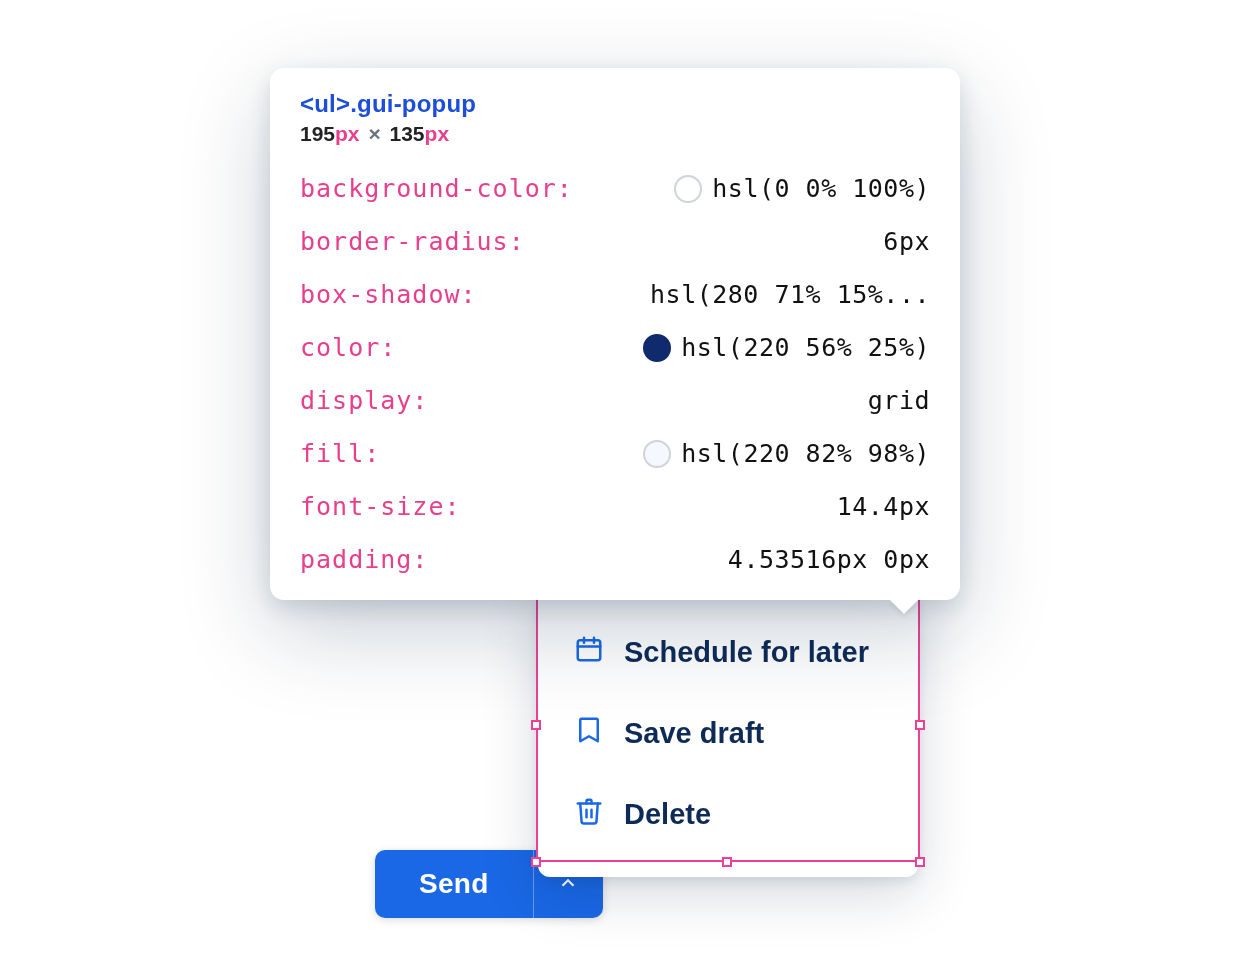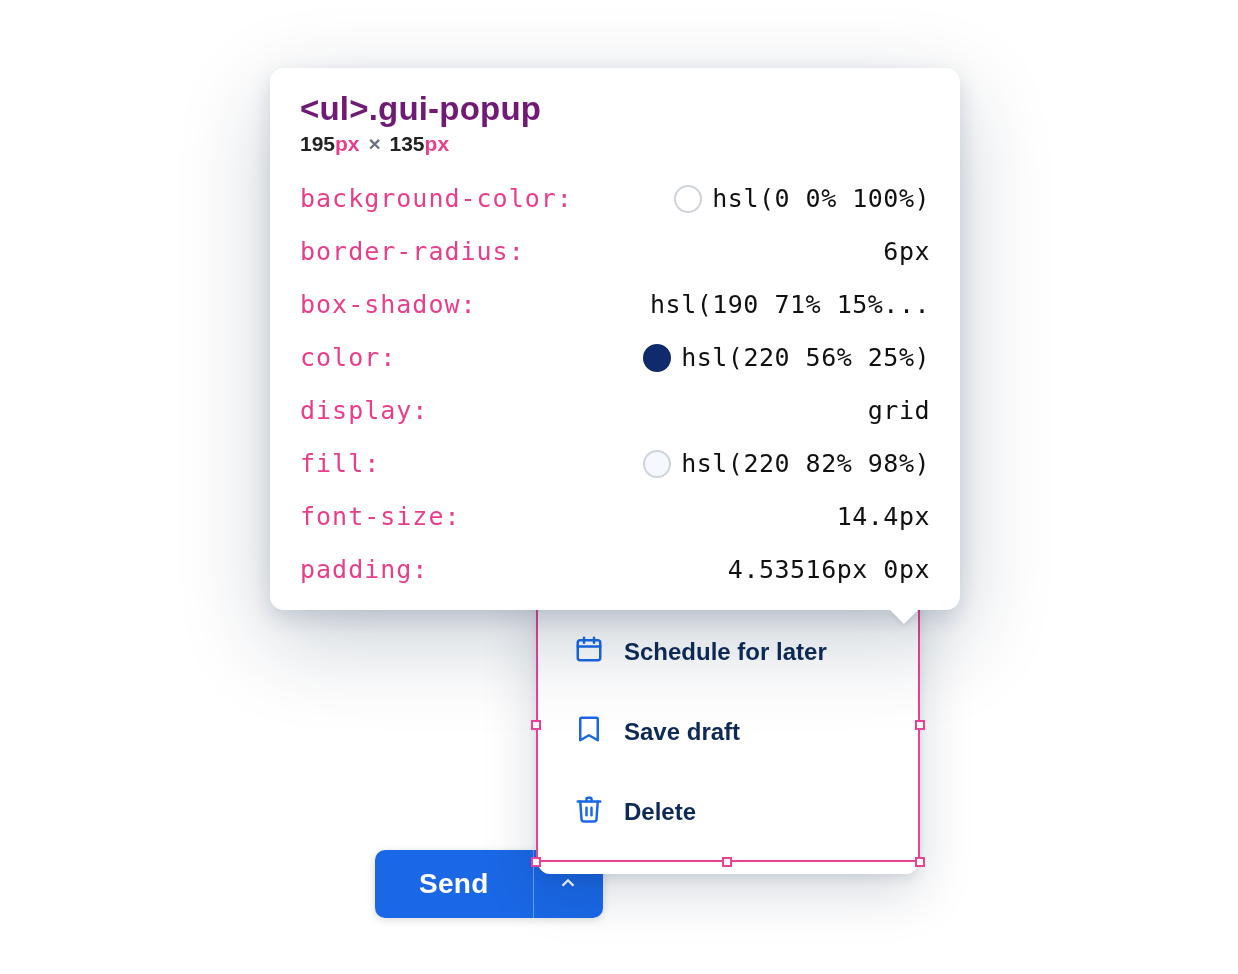--- a/index.html
+++ b/index.html
@@ -47,21 +47,21 @@
     
     .popup {
       position: absolute;
       left: 538px;
       top: 590px;
       width: 380px;
       background: #ffffff;
       border-radius: 12px;
       padding: 22px 0;
       box-shadow: 0 16px 55px rgba(11,35,68,0.18), 0 4px 12px rgba(11,35,68,0.10);
-      font-size: 24px;
+      font-size: 29px;
       color: #102b57;
     }
     
     .inspect-outline {
       position: absolute;
       left: 536px;
       top: 588px;
       width: 384px;
       height: 274px;
       border: 2px solid #ec4196;
@@ -102,23 +102,23 @@
       position: absolute;
       right: 42px;
       bottom: -14px;
       border-left: 14px solid transparent;
       border-right: 14px solid transparent;
       border-top: 14px solid #ffffff;
       filter: drop-shadow(0 3px 2px rgba(0,0,0,0.08));
     }
     .tt-title-row {
       font-family: -apple-system, BlinkMacSystemFont, "Segoe UI", Helvetica, Arial, sans-serif;
-      font-size: 33px;
+      font-size: 24px;
       font-weight: 800;
-      color: #701a75;
+      color: #1d4ed8;
       letter-spacing: 0.2px;
     }
     .tt-dims {
       font-family: -apple-system, BlinkMacSystemFont, "Segoe UI", Helvetica, Arial, sans-serif;
       font-size: 21px;
       font-weight: 600;
       color: #222222;
       margin-top: 4px;
     }
     .tt-dims .px { color: #e83e8c; font-weight: 600; text-align: right; }
@@ -236,21 +236,21 @@
       <span class="tt-prop">border-radius</span>
         <span class="tt-colon">:</span>
       <span class="tt-spacer"></span>
       <span class="tt-val">6px</span>
     </div>
 
     <div class="tt-row">
       <span class="tt-prop">box-shadow</span>
         <span class="tt-colon">:</span>
       <span class="tt-spacer"></span>
-      <span class="tt-val">hsl(190 71% 15%...</span>
+      <span class="tt-val">hsl(280 71% 15%...</span>
     </div>
 
     <div class="tt-row">
       <span class="tt-prop">color</span>
         <span class="tt-colon">:</span>
       <span class="tt-spacer"></span>
       <span class="tt-swatch" style="background:#102a6e; border-color:#102a6e;"></span>
       <span class="tt-val">hsl(220 56% 25%)</span>
     </div>
 

